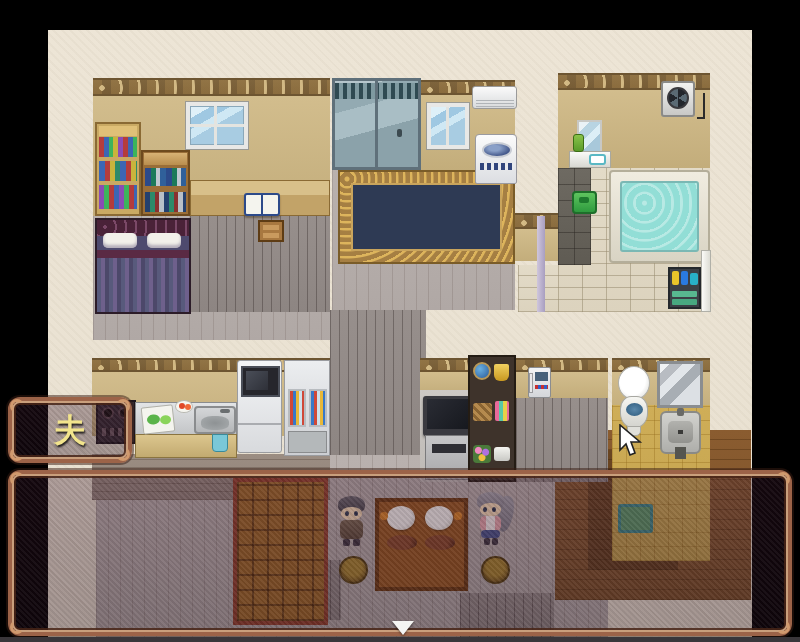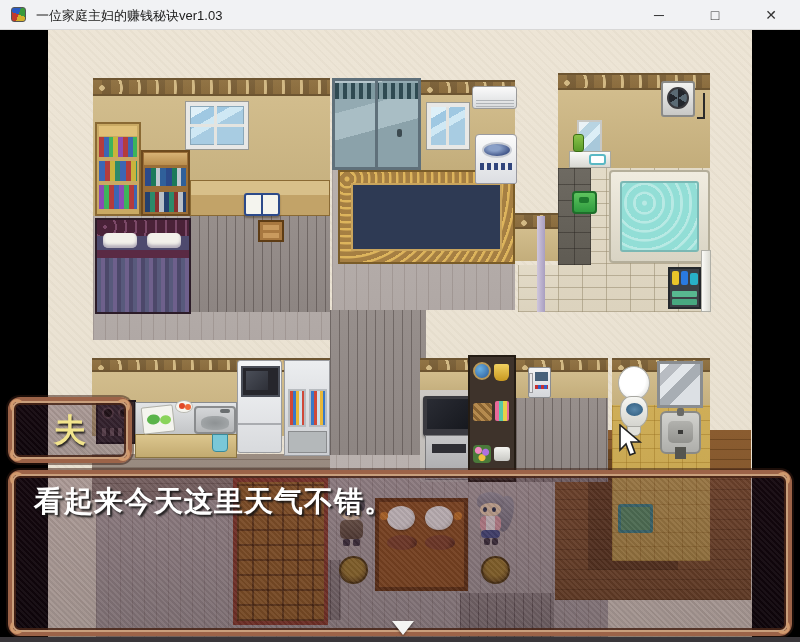--- a/index.html
+++ b/index.html
@@ -80,27 +80,20 @@
   .face{position:absolute;background:#f6ddb8;border-radius:45%;}
   .eye{position:absolute;width:4px;height:5px;background:#28364e;border-radius:50%;}
   .body{position:absolute;border-radius:5px;}
   .legs{position:absolute;background:#3c3640;height:7px;border-radius:2px;}
 </style>
 </head>
 <body>
 
 <div id="stage">
 
-  <div id="titlebar">
-    <div id="appicon"></div>
-    <div id="wintitle">一位家庭主妇的赚钱秘诀ver1.03</div>
-    <div class="winbtn" id="btn-min">─</div>
-    <div class="winbtn" id="btn-max">□</div>
-    <div class="winbtn" id="btn-close">✕</div>
-  </div>
 
   <div id="game">
     <div id="map">
 
       <div class="abs wborder" style="left:45px;top:48px;width:237px;height:18px;"></div>
       <div class="abs tan" style="left:45px;top:66px;width:237px;height:122px;"></div>
       <div class="abs planks" style="left:45px;top:186px;width:237px;height:124px;"></div>
       <div class="abs planksdk" style="left:142px;top:186px;width:140px;height:96px;"></div>
 
       <div class="abs" style="left:138px;top:72px;width:62px;height:47px;background:linear-gradient(150deg,#dff0f8 0 18%,#9fc8e2 18% 34%,#cfe8f4 34% 48%,#a8cce2 48%);border:4px solid #e8e8e6;box-shadow:0 0 0 1px #9a9a94,inset 0 0 0 1px #8aa8ba;">
@@ -315,21 +308,20 @@
         <div class="legs" style="left:8px;top:46px;width:6px;"></div>
         <div class="legs" style="left:16px;top:46px;width:6px;"></div>
       </div>
     </div>
 
     <div class="abs rmwin" id="msgbox" style="left:8px;top:440px;width:784px;height:166px;">
       <div class="corner c-tl"></div>
       <div class="corner c-tr"></div>
       <div class="corner c-br"></div>
       <div class="corner c-bl"></div>
-      <div id="msg-text">看起来今天这里天气不错。</div>
       <div id="continue-tri"></div>
     </div>
 
     <div class="abs rmwin" id="namebox" style="left:8px;top:367px;width:124px;height:66px;">
       <div class="corner c-tl"></div>
       <div class="corner c-tr"></div>
       <div class="corner c-br"></div>
       <div class="corner c-bl"></div>
       <div id="namebox-text">夫</div>
     </div>

